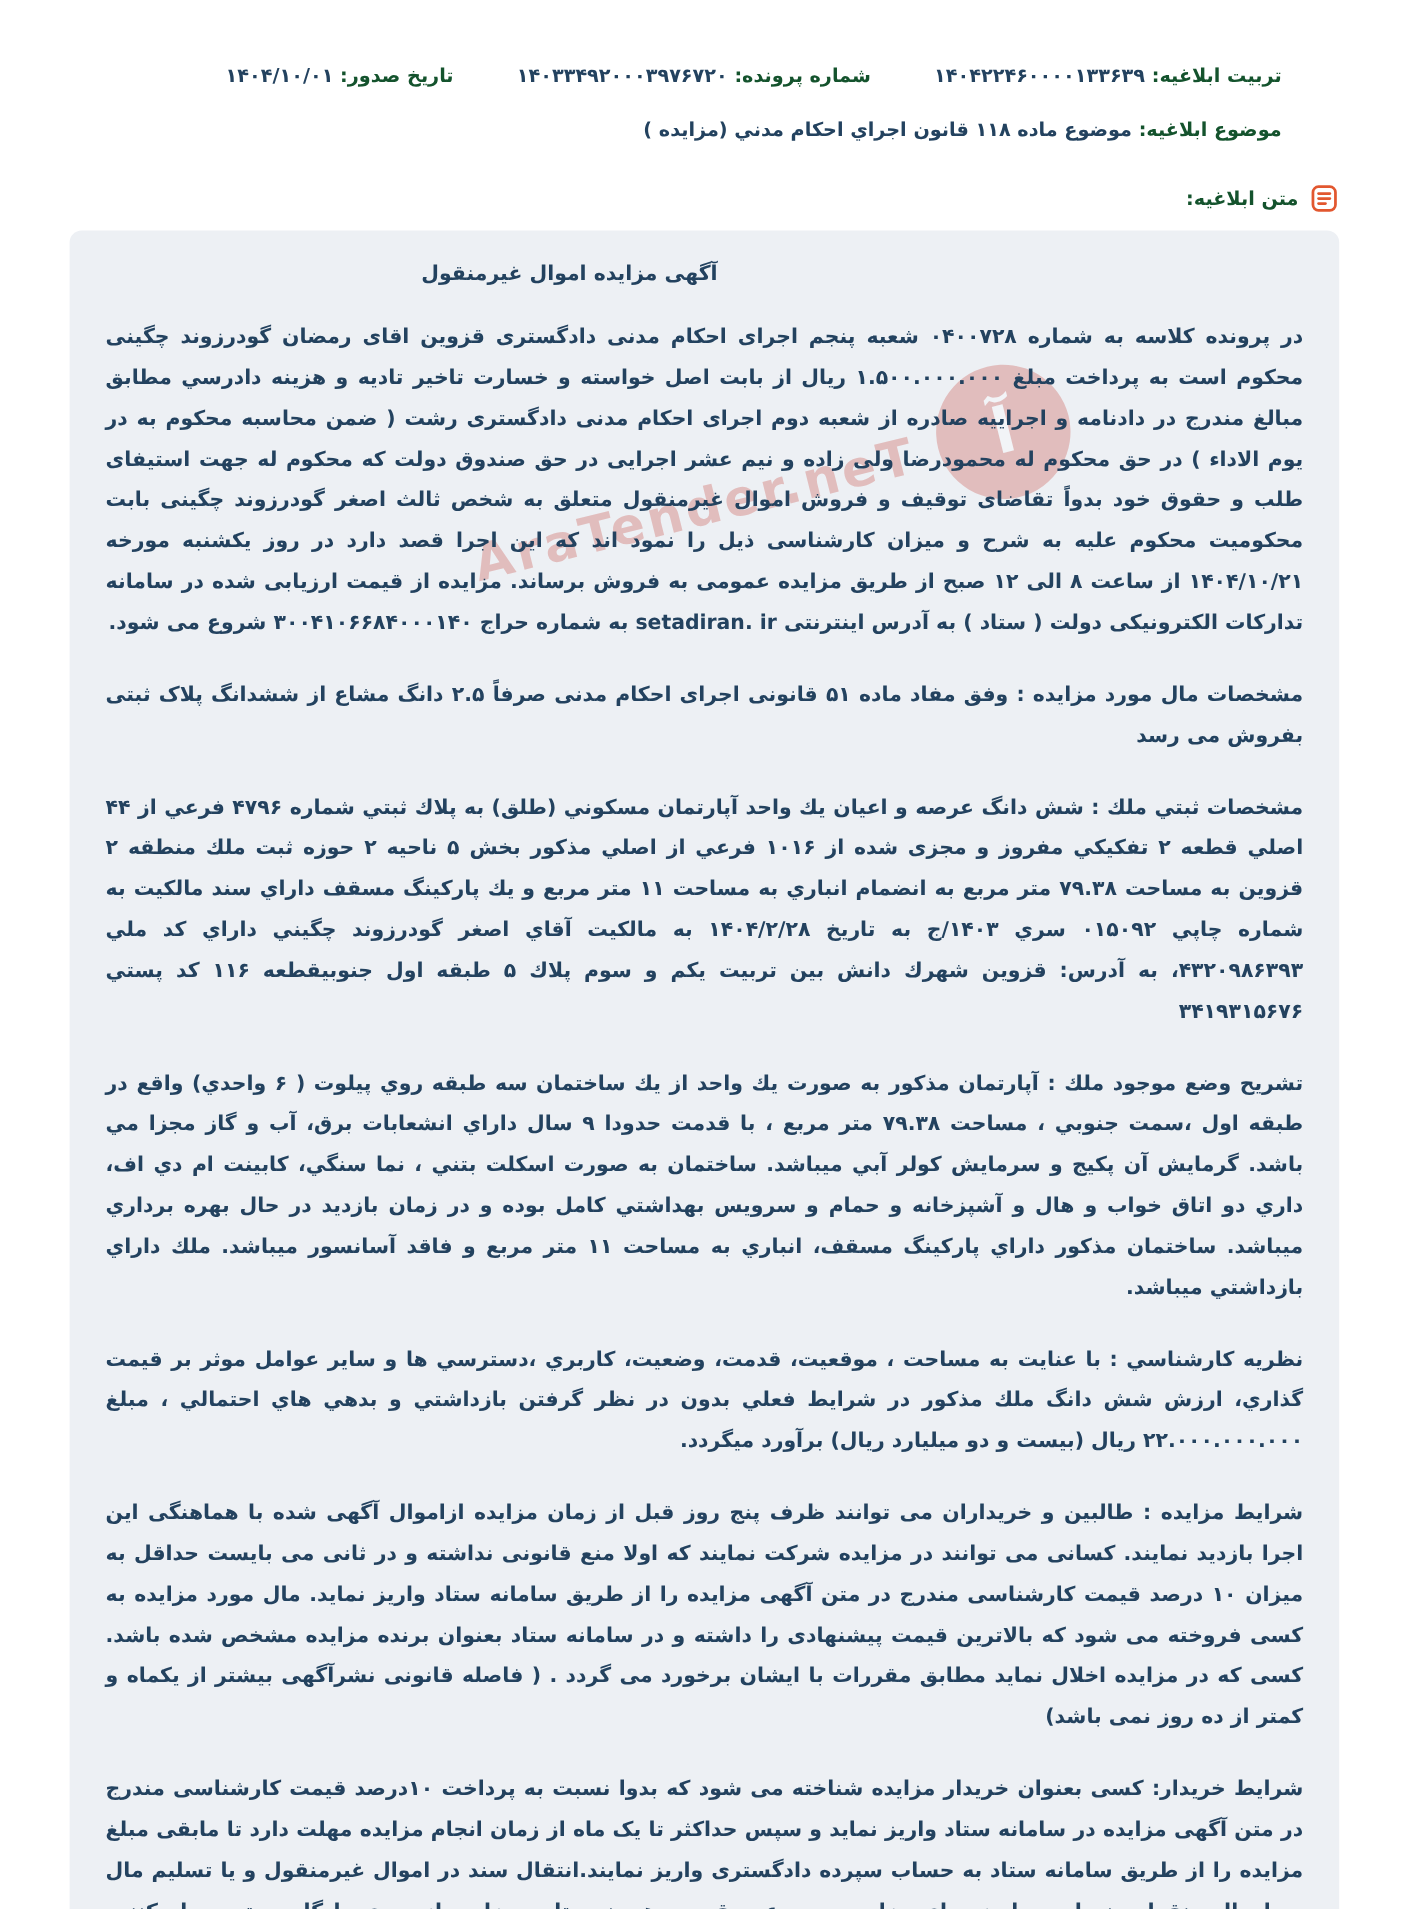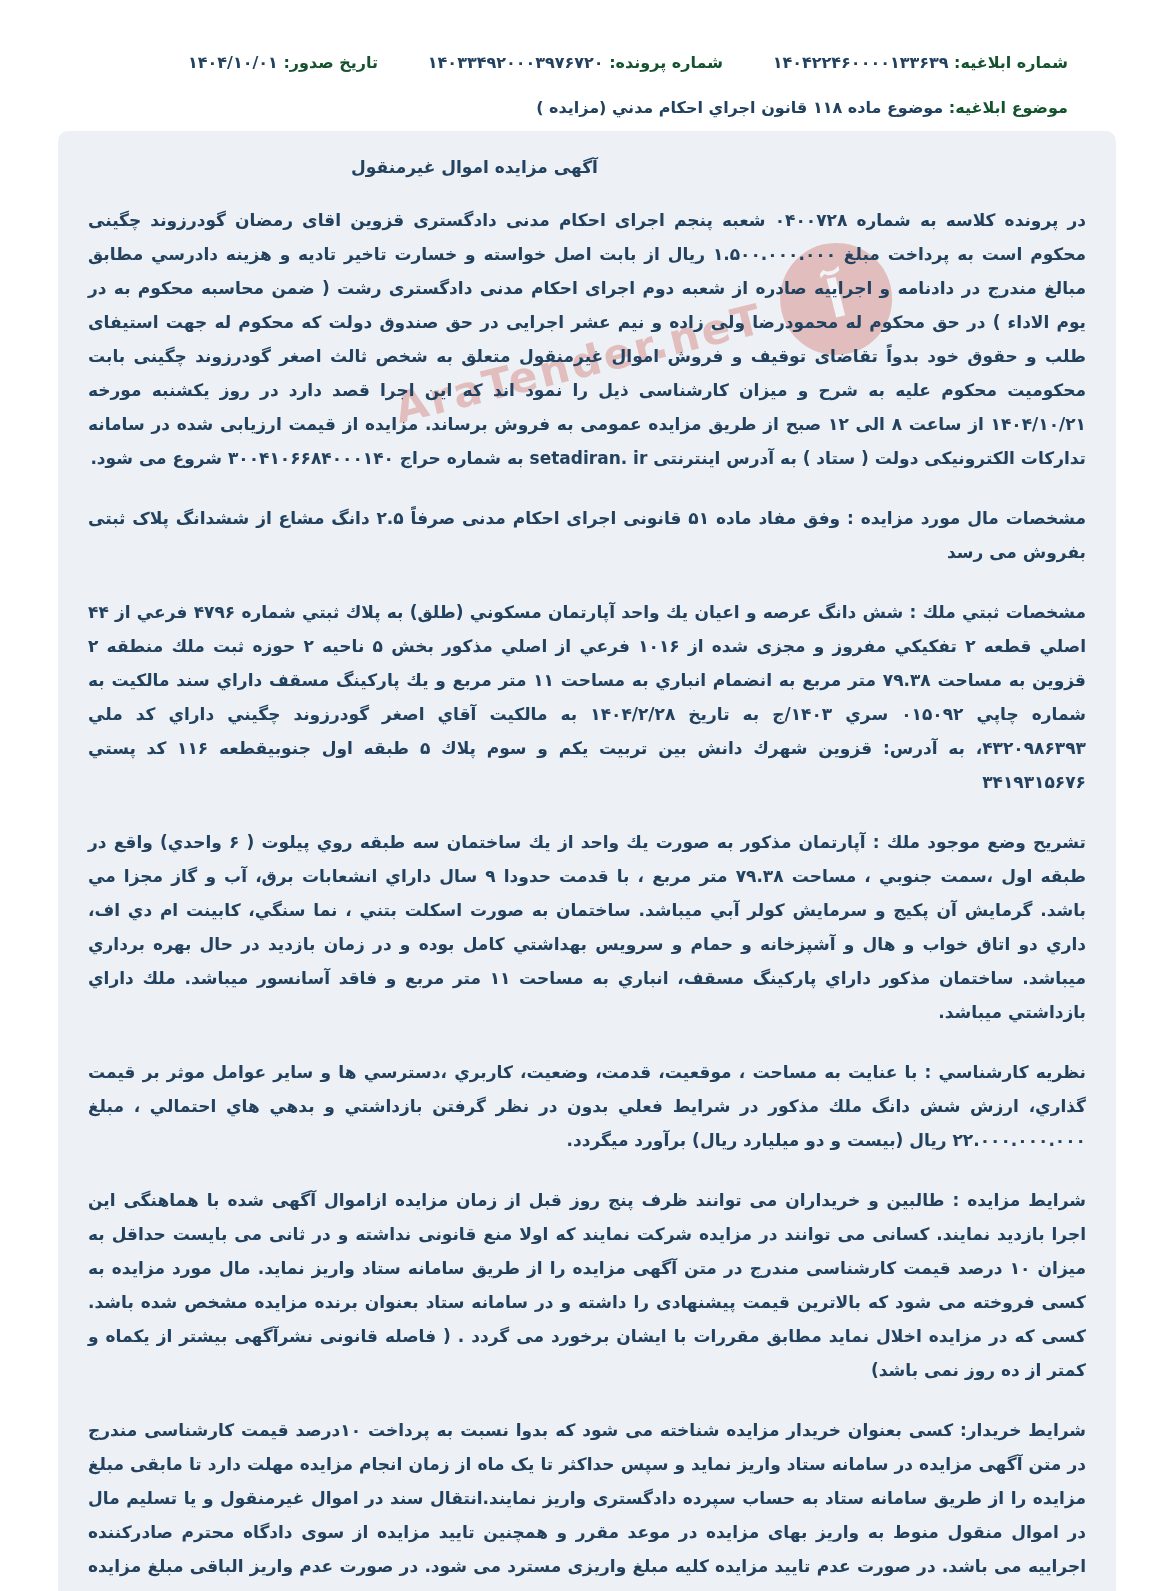--- a/index.html
+++ b/index.html
@@ -108,39 +108,50 @@
     flex: 0 0 auto;
   }
 </style>
 </head>
 <body>
 
 <div class="page">
 
   <div class="meta-row">
     <div class="meta-item">
-      <span class="label">شماره ابلاغیه:</span>
+      <span class="label">تربیت ابلاغیه:</span>
       <span class="value">۱۴۰۴۲۲۴۶۰۰۰۰۱۳۳۶۳۹</span>
     </div>
     <div class="meta-item">
       <span class="label">شماره پرونده:</span>
       <span class="value">۱۴۰۳۳۴۹۲۰۰۰۳۹۷۶۷۲۰</span>
     </div>
     <div class="meta-item">
       <span class="label">تاریخ صدور:</span>
       <span class="value">۱۴۰۴/۱۰/۰۱</span>
     </div>
   </div>
 
 
   <div class="meta-line">
     <span class="label">موضوع ابلاغیه:</span>
     <span class="value">موضوع ماده ۱۱۸ قانون اجراي احكام مدني (مزایده )</span>
   </div>
 
+  <div class="body-label-row">
+    <span class="doc-icon">
+      <svg width="25" height="25" viewBox="0 0 24 24" fill="none" xmlns="http://www.w3.org/2000/svg">
+        <rect x="3" y="2.5" width="18" height="19" rx="4.5" stroke="#E2572F" stroke-width="2.2"></rect>
+        <line x1="7.5" y1="8" x2="16.5" y2="8" stroke="#E2572F" stroke-width="2.2" stroke-linecap="round"></line>
+        <line x1="7.5" y1="12" x2="16.5" y2="12" stroke="#E2572F" stroke-width="2.2" stroke-linecap="round"></line>
+        <line x1="7.5" y1="16" x2="13" y2="16" stroke="#E2572F" stroke-width="2.2" stroke-linecap="round"></line>
+      </svg>
+    </span>
+    <span class="label">متن ابلاغیه:</span>
+  </div>
 
   <div class="content-box">
 
     <div class="watermark">
       <span class="wm-text">AraTender.neT</span>
       <span class="wm-circle">
         <span>آ</span>
       </span>
     </div>
 

